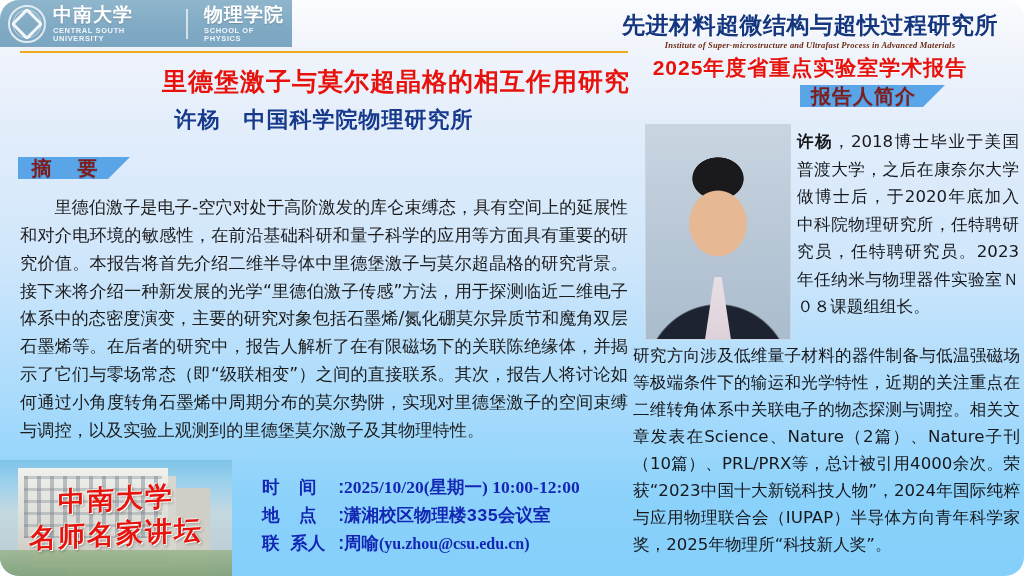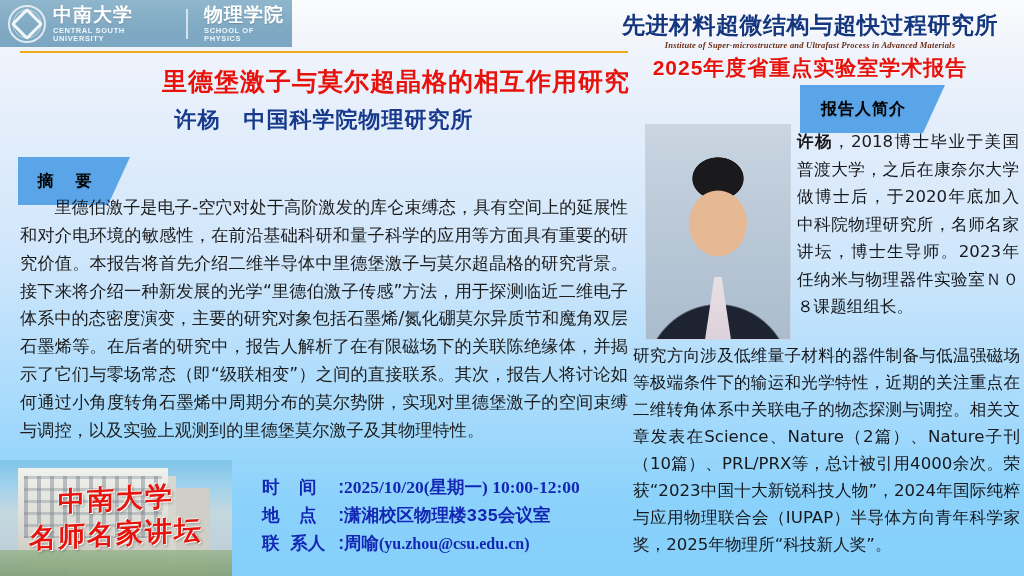--- a/index.html
+++ b/index.html
@@ -19,20 +19,21 @@
     height: 576px;
     background: linear-gradient(180deg,
         #fbfcfe 0px,
         #f2f5fb 40px,
         #e4eefb 120px,
         #cfe6fb 260px,
         #a9dbfc 400px,
         #8bd2fb 500px,
         #84cffb 576px);
     overflow: hidden;
+    border-radius: 19px;
   }
 
   
   #logo-band {
     position: absolute;
     left: 0;
     top: 0;
     width: 292px;
     height: 47px;
     background: linear-gradient(180deg, #8fb6cc 0%, #81aac4 55%, #7ba6c1 100%);
@@ -158,24 +159,24 @@
     font-size: 22px;
     font-weight: bold;
     color: #173a8c;
     letter-spacing: 1px;
     margin-top: 8px;
   }
 
   
   .tab {
     position: absolute;
-    height: 48px;
+    height: 22px;
     background: #5aa5e8;
-    color: #000000;
-    font-size: 16px;
+    color: #7f1d1d;
+    font-size: 20px;
     font-weight: bold;
     letter-spacing: 3px;
     display: flex;
     align-items: center;
     justify-content: center;
     box-sizing: border-box;
     clip-path: polygon(0 0, 100% 0, calc(100% - 22px) 100%, 0 100%);
     text-shadow: 0 1px 1px rgba(0,0,0,0.18);
   }
   #tab-abstract {
@@ -373,21 +374,21 @@
   <div id="abstract-body">里德伯激子是电子-空穴对处于高阶激发的库仑束缚态，具有空间上的延展性和对介电环境的敏感性，在前沿基础科研和量子科学的应用等方面具有重要的研究价值。本报告将首先介绍二维半导体中里德堡激子与莫尔超晶格的研究背景。接下来将介绍一种新发展的光学“里德伯激子传感”方法，用于探测临近二维电子体系中的态密度演变，主要的研究对象包括石墨烯/氮化硼莫尔异质节和魔角双层石墨烯等。在后者的研究中，报告人解析了在有限磁场下的关联陈绝缘体，并揭示了它们与零场常态（即“级联相变”）之间的直接联系。其次，报告人将讨论如何通过小角度转角石墨烯中周期分布的莫尔势阱，实现对里德堡激子的空间束缚与调控，以及实验上观测到的里德堡莫尔激子及其物理特性。</div>
 
   <div class="tab" id="tab-bio">报告人简介</div>
 
   <div id="portrait-frame">
     <div id="portrait-art"></div>
     <div id="portrait-shirt"></div>
   </div>
 
   <div id="bio-head">
-    <b>许杨</b><span>，2018博士毕业于美国普渡大学，之后在康奈尔大学做博士后，于2020年底加入中科院物理研究所，名师名家讲坛，博士生导师。2023年任纳米与物理器件实验室Ｎ０８课题组组长。</span>
+    <b>许杨</b><span>，2018博士毕业于美国普渡大学，之后在康奈尔大学做博士后，于2020年底加入中科院物理研究所，任特聘研究员，任特聘研究员。2023年任纳米与物理器件实验室Ｎ０８课题组组长。</span>
   </div>
 
   <div id="bio-rest">研究方向涉及低维量子材料的器件制备与低温强磁场等极端条件下的输运和光学特性，近期的关注重点在二维转角体系中关联电子的物态探测与调控。相关文章发表在Science、Nature（2篇）、Nature子刊（10篇）、PRL/PRX等，总计被引用4000余次。荣获“2023中国十大新锐科技人物”，2024年国际纯粹与应用物理联合会（IUPAP）半导体方向青年科学家奖，2025年物理所“科技新人奖”。</div>
 
   <div id="event-details">
     <div class="event-row">
       <span class="event-label">
         <span>时</span>
         <span>间</span>
         <span class="colon">:</span>

